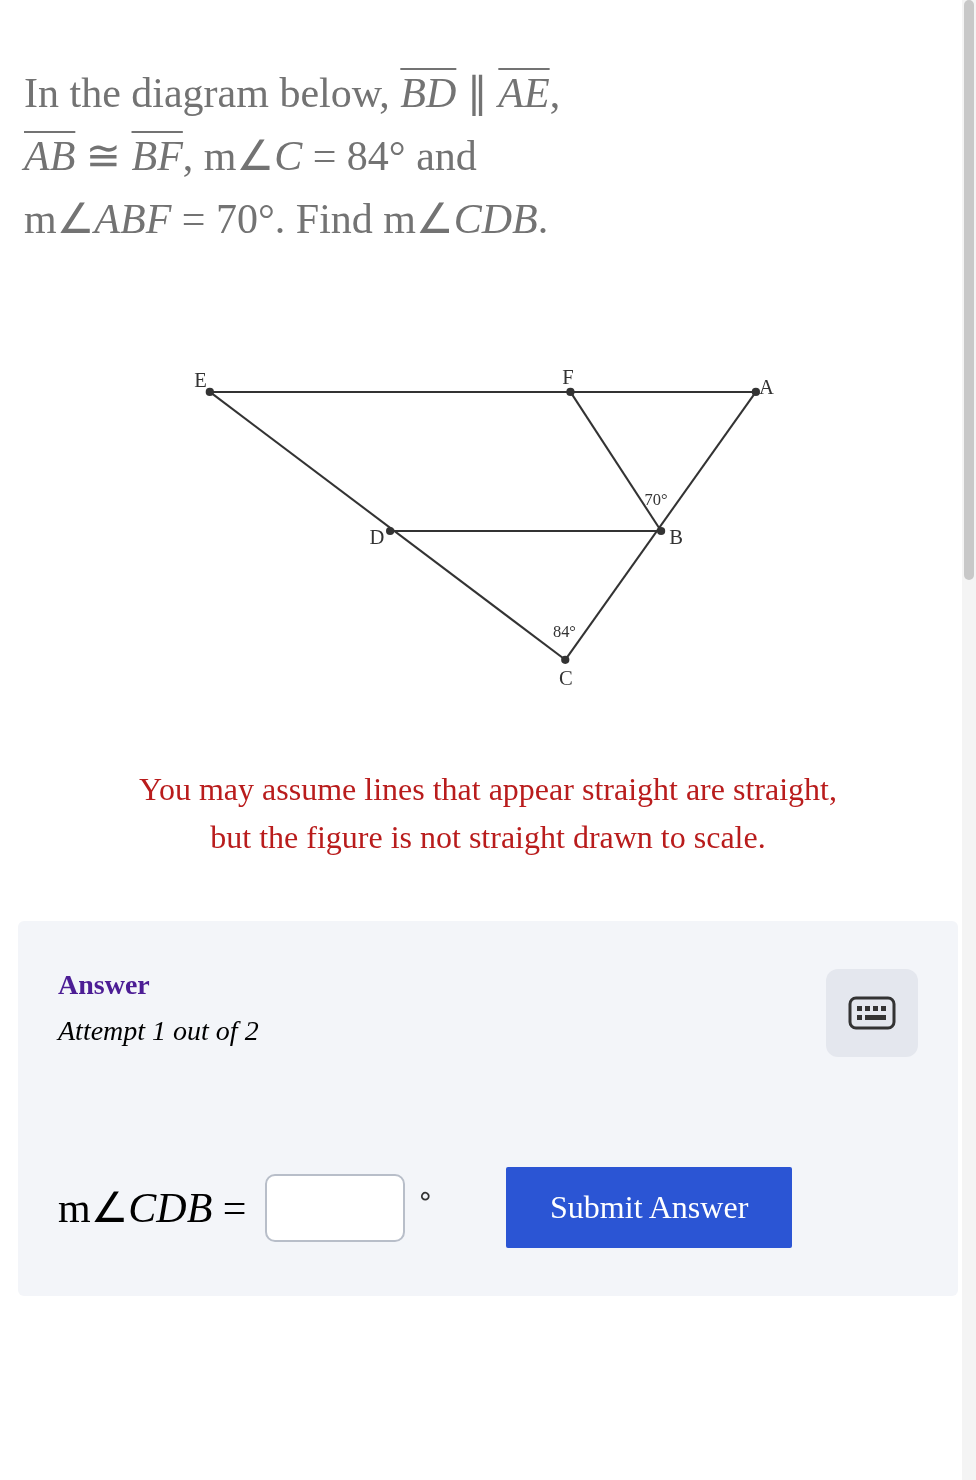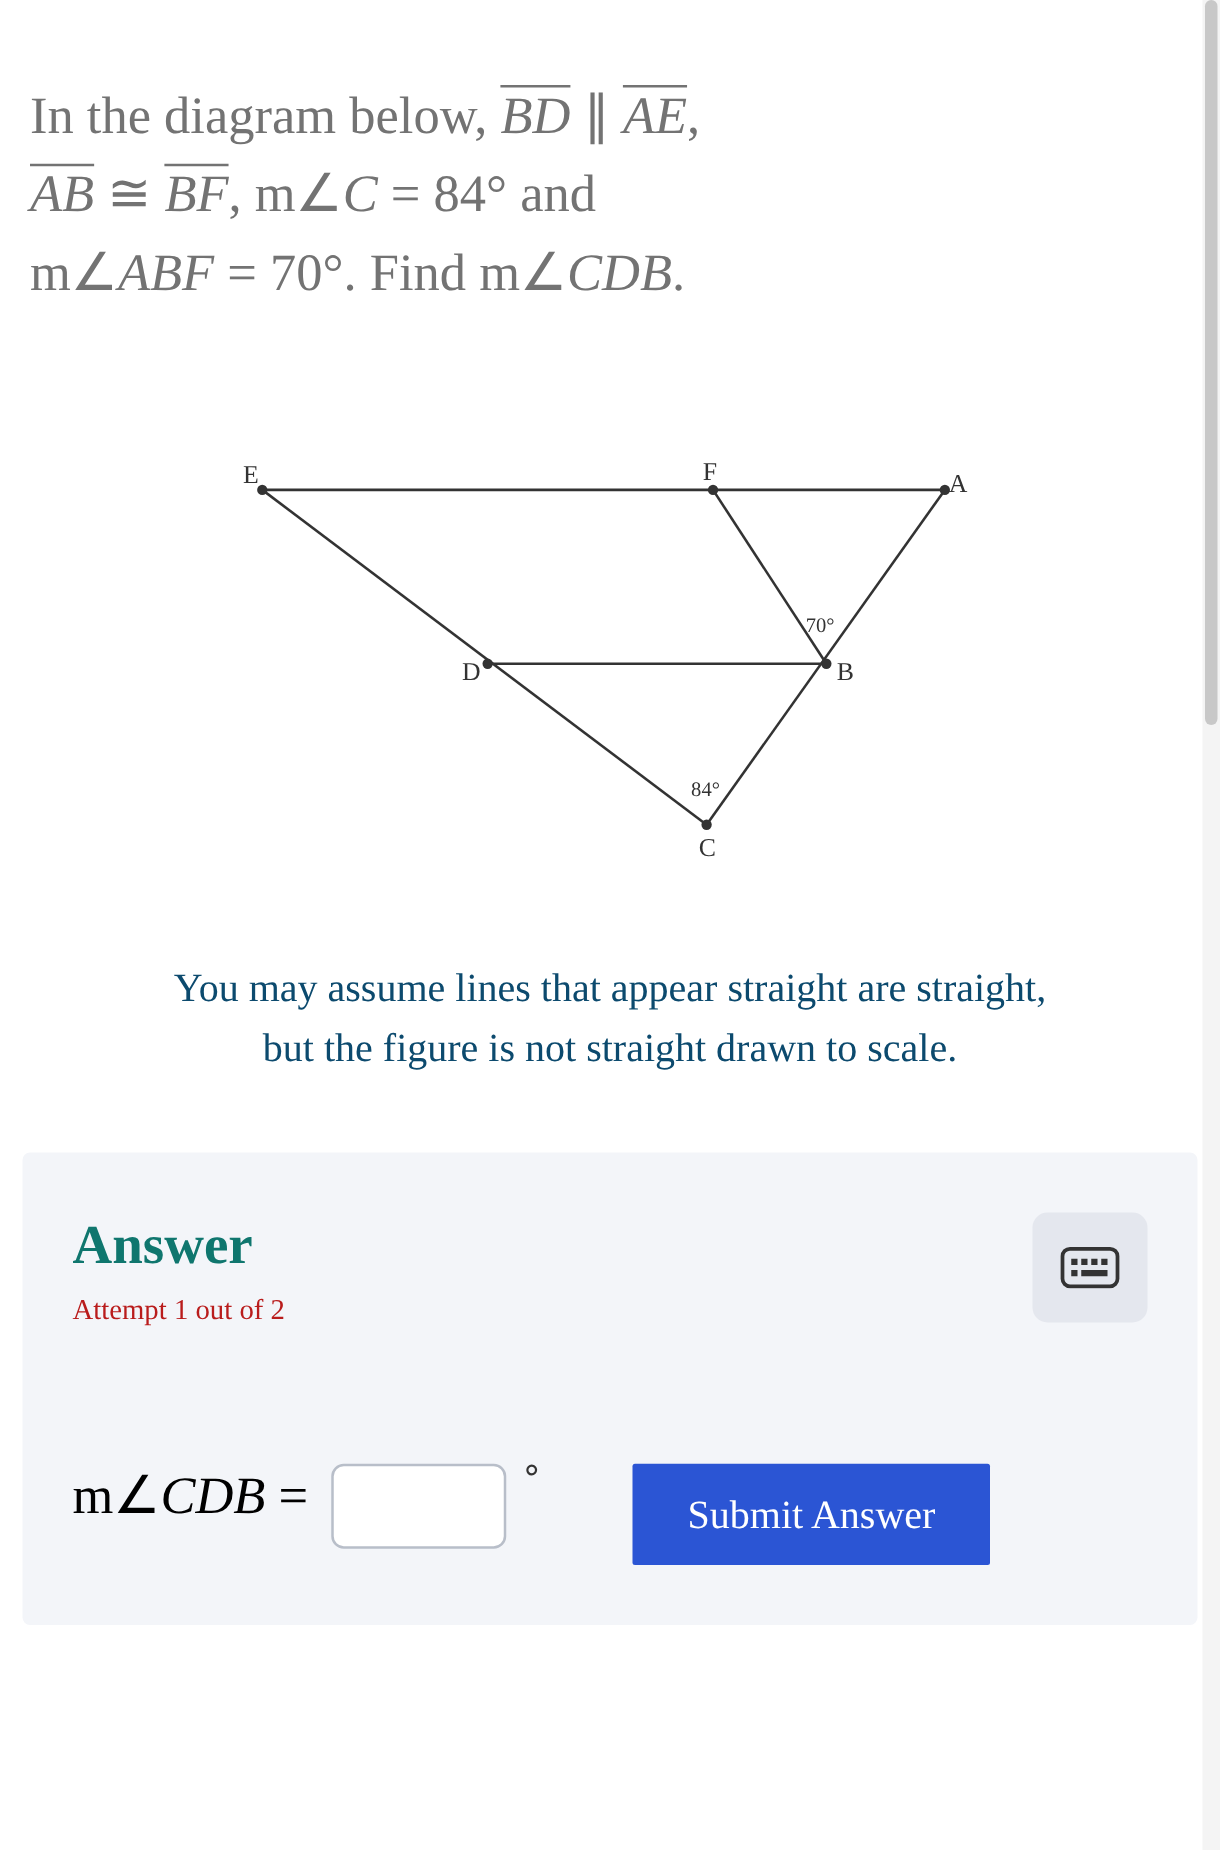--- a/index.html
+++ b/index.html
@@ -39,60 +39,62 @@
 .math { font-family: 'Times New Roman', serif; }
 .overline {
   text-decoration: overline;
   text-decoration-thickness: 2px;
 }
 .figure-wrap {
   text-align: center;
   margin: 110px 0 60px 0;
 }
 .note {
-  color: #0c4a6e;
+  color: #b91c1c;
   font-size: 32px;
   text-align: center;
   line-height: 1.5;
   margin: 30px 20px 60px 20px;
 }
 .answer-box {
   background: #f3f5f9;
   margin: 0 -6px;
   padding: 48px 40px 48px 40px;
   border-radius: 6px;
 }
 .answer-header {
   display: flex;
   justify-content: space-between;
   align-items: flex-start;
 }
 .answer-title {
   font-family: Georgia, serif;
   font-weight: bold;
-  font-size: 44px;
-  color: #0f766e;
+  font-size: 28px;
+  color: #4c1d95;
 }
 .attempt {
-  color: #b91c1c;
-  font-size: 23px;
+  color: #000000;
+  font-size: 28px;
   margin-top: 14px;
+  font-style: italic;
 }
 .kbd-btn {
   width: 92px;
   height: 88px;
   background: #e4e7ee;
   border-radius: 12px;
   display: flex;
   align-items: center;
   justify-content: center;
   cursor: pointer;
 }
 .answer-row {
   display: flex;
+  align-items: center;
   gap: 18px;
   margin-top: 110px;
 }
 .answer-label {
   font-size: 42px;
   font-family: 'Times New Roman', serif;
 }
 .answer-input {
   width: 140px;
   height: 68px;

